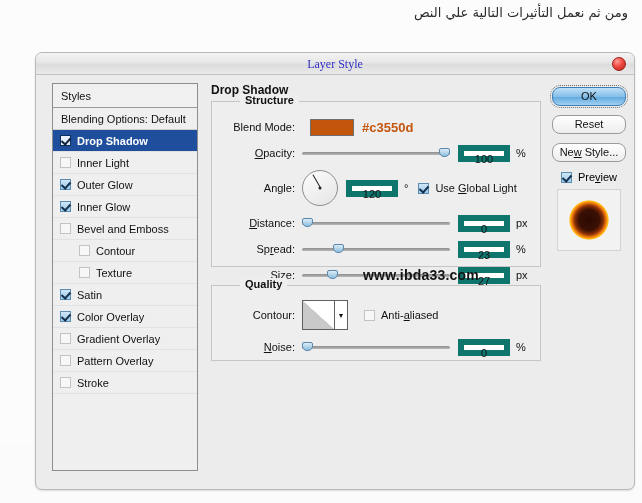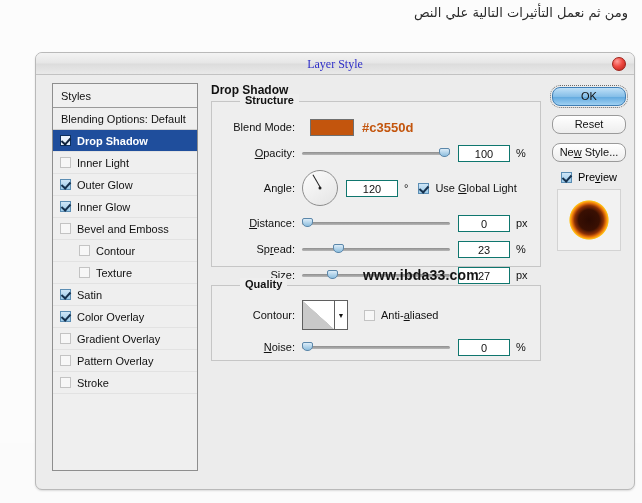--- a/index.html
+++ b/index.html
@@ -126,21 +126,21 @@
     position: absolute; top: 6px; left: 0; right: 0; height: 3px;
     background: linear-gradient(to bottom,#8e8e8e,#b7b7b7);
     border-radius: 2px;
   }
   .slider .knob {
     position: absolute; top: 2px; width: 11px; height: 9px;
     background: linear-gradient(to bottom,#dcecf8,#8dbede);
     border: 1px solid #5b87aa; border-radius: 2px 2px 5px 5px;
   }
   .numbox {
-    width: 52px; height: 17px; background: #fff; border: 1px solid #0f766e;
+    width: 52px; height: 17px; background: #fff; border: 6px solid #0f766e;
     font-size: 11px; line-height: 16px; text-align: center; color: #111;
   }
   .unit { font-size: 11px; color: #111; margin-left: 6px; }
 
   .dial {
     width: 36px; height: 36px; border-radius: 50%;
     background: linear-gradient(145deg,#fdfdfd,#e4e4e4);
     border: 1px solid #8d8d8d; position: relative; margin-right: 8px;
   }
   .dial .needle {

